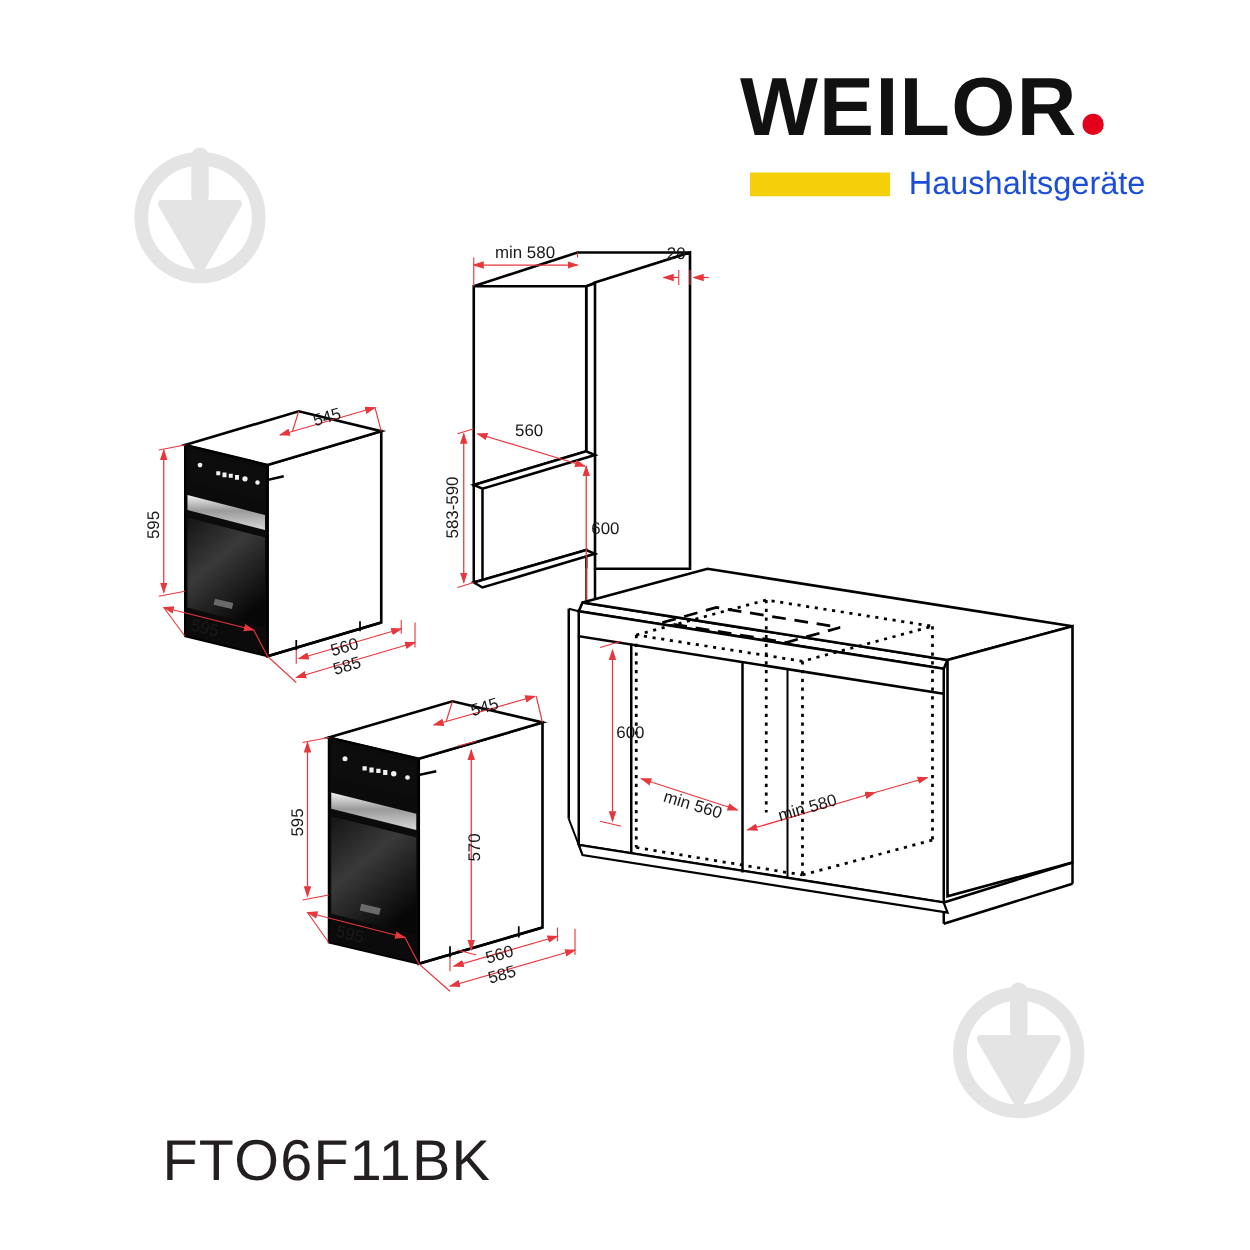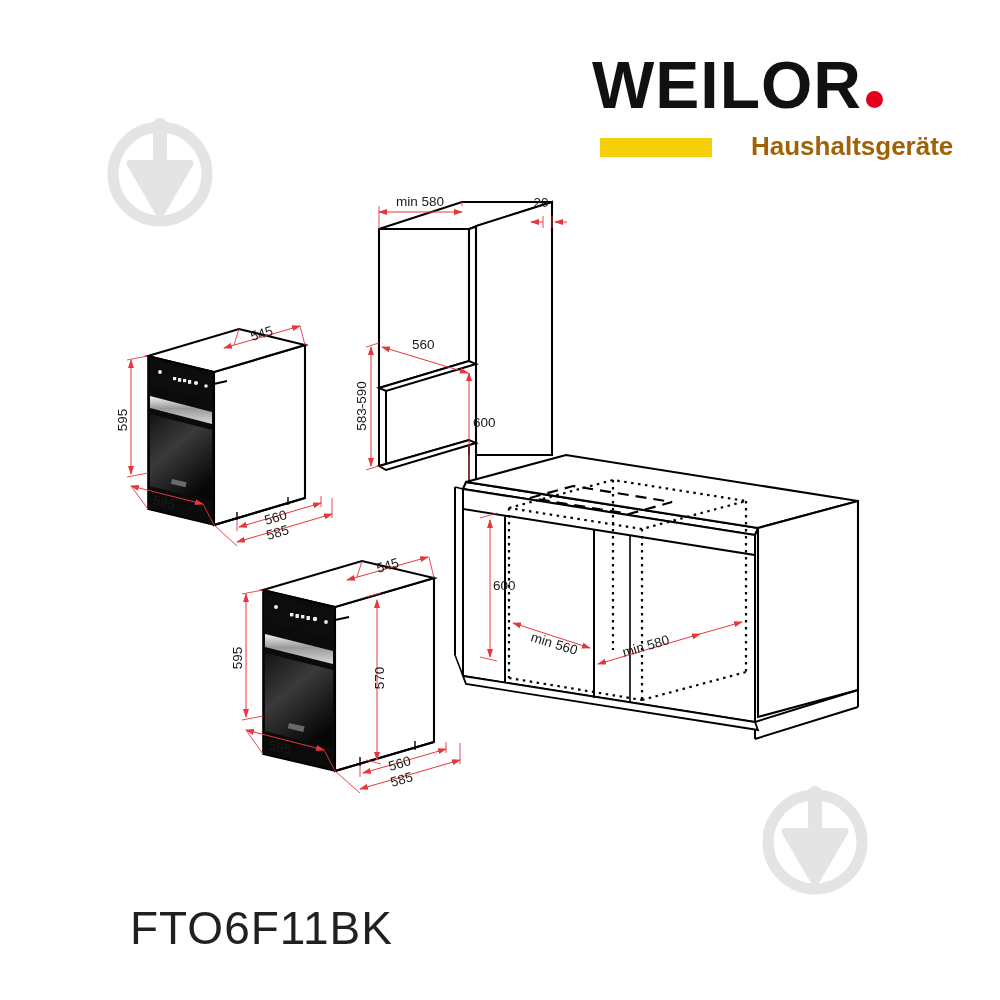--- a/index.html
+++ b/index.html
@@ -9,21 +9,21 @@
   .stage{position:absolute;inset:0;}
 
   
   .logo{position:absolute;left:592px;top:52px;width:360px;height:120px;}
   .logo-word{position:absolute;left:0;top:0;font-size:66px;line-height:66px;
              font-weight:700;letter-spacing:1px;color:#111111;white-space:nowrap;}
   .logo-dot{display:inline-block;width:17px;height:17px;border-radius:50%;
             background:#e2001a;vertical-align:baseline;margin-left:4px;}
   .logo-bar{position:absolute;left:8px;top:86px;width:112px;height:19px;background:#f5d00a;}
   .logo-sub{position:absolute;left:135px;top:80px;font-size:26px;line-height:28px;
-            font-weight:700;color:#a16207;white-space:nowrap;margin-left:24px;}
+            font-weight:400;color:#1d4ed8;white-space:nowrap;}
 
   
   .wm{position:absolute;opacity:1;}
   .wm svg{display:block;}
 
   
   .model{position:absolute;left:130px;top:903px;font-size:46px;line-height:50px;
          font-weight:400;letter-spacing:1px;color:#231f20;white-space:nowrap;}
 
   

